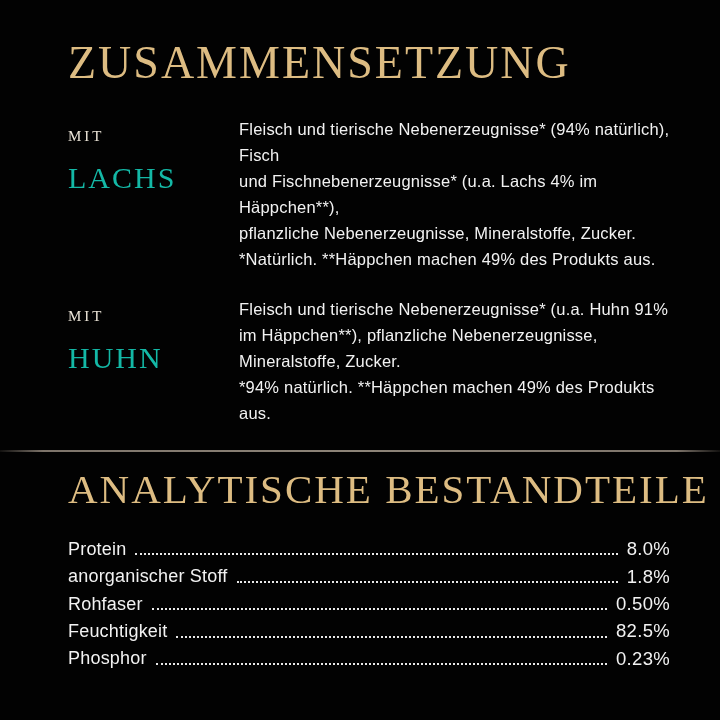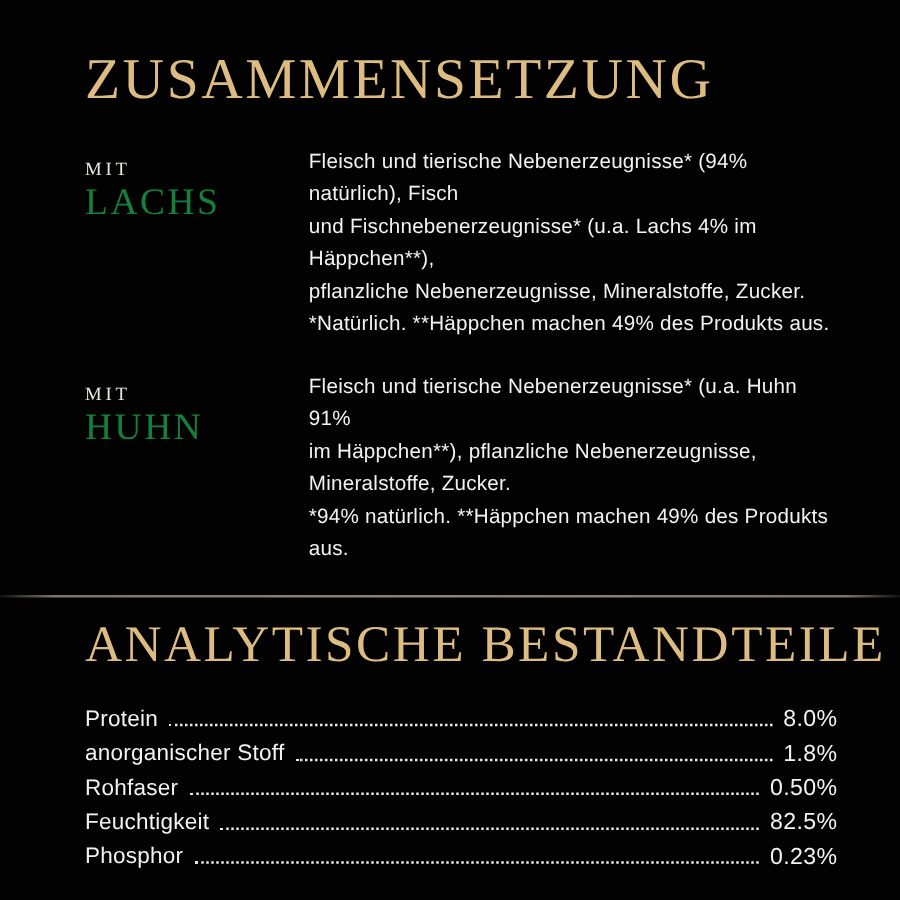--- a/index.html
+++ b/index.html
@@ -27,45 +27,47 @@
   }
   .h1 { font-size: 46px; padding-top: 40px; }
   .h2 { font-size: 41px; padding-top: 17px; }
 
   
   .variants { margin-top: 30px; }
   .variant-row {
     display: grid;
     grid-template-columns: 147px 1fr;
     margin-bottom: 24px;
+    gap: 24px;
   }
   .variant-label { padding-top: 12px; }
   .variant-prefix {
     display: block;
     font-family: "Liberation Serif", serif;
     font-size: 15px;
     letter-spacing: 3px;
     color: #ece5d8;
     line-height: 1.1;
   }
   .variant-name {
     display: block;
     font-family: "Liberation Serif", serif;
     font-size: 30px;
     letter-spacing: 2px;
-    color: #15803d;
+    color: #14b8a6;
     line-height: 1.15;
+    margin-top: 16px;
   }
   .variant-text {
     font-size: 16.5px;
     line-height: 26px;
     color: #f2f2f2;
     letter-spacing: 0.2px;
   }
-  .line { display: block; margin-left: 32px; }
+  .line { display: block; }
 
   
   .divider {
     height: 2px;
     margin-top: 12px;
     background: linear-gradient(90deg,
       rgba(110,102,92,0.15) 0%,
       #7d746a 6%,
       #8d8478 50%,
       #7d746a 94%,

